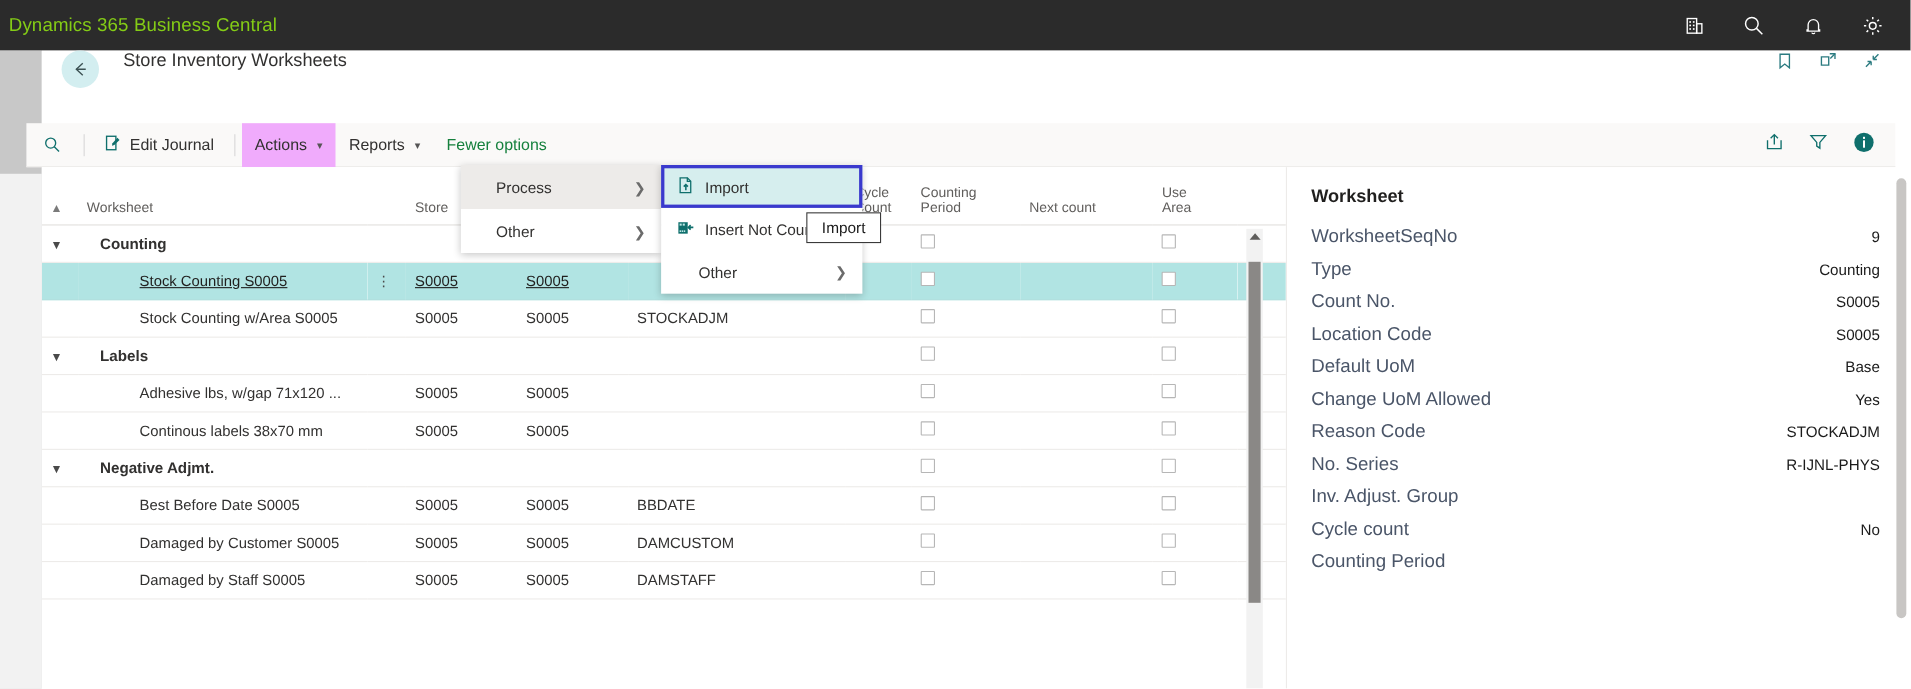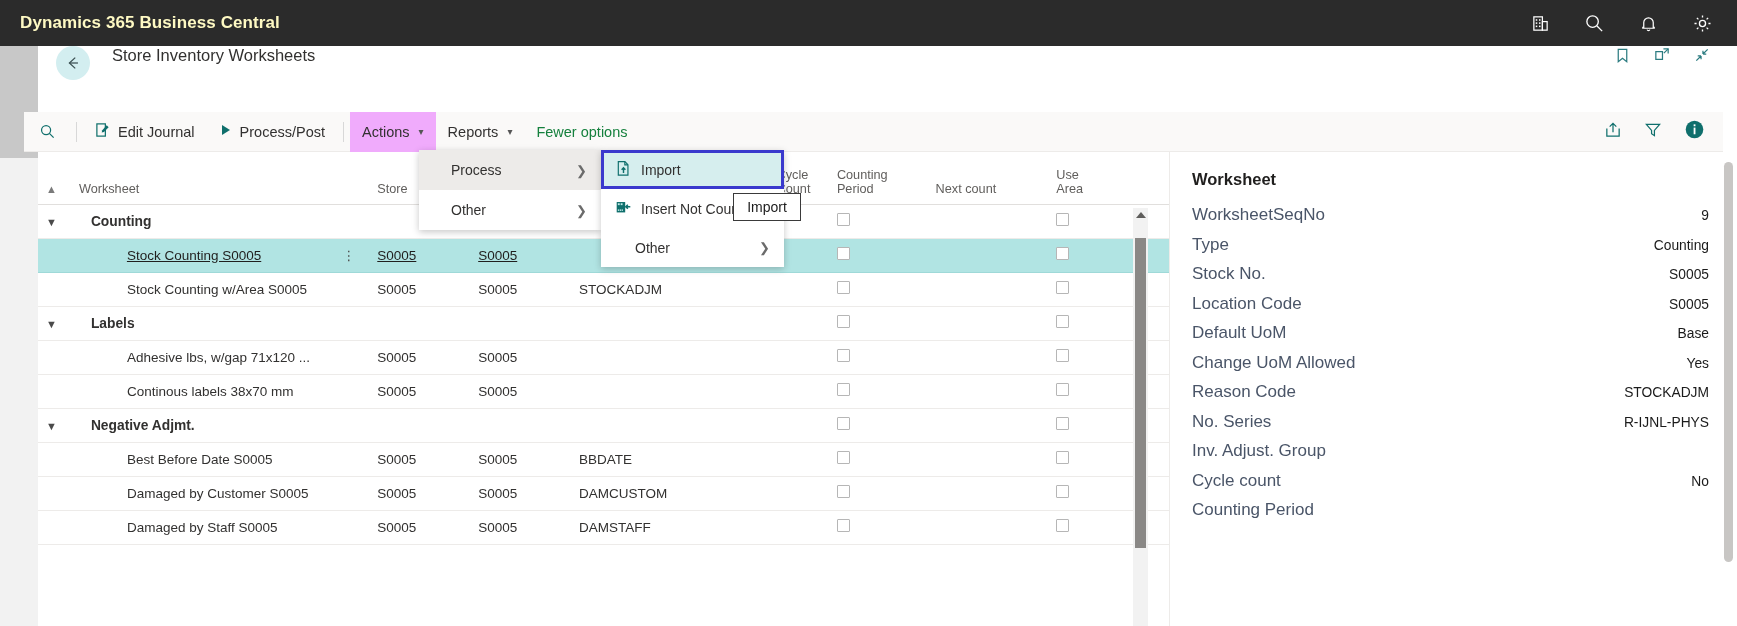--- a/index.html
+++ b/index.html
@@ -10,22 +10,22 @@
     overflow: hidden;
   }
   #app { position: relative; width: 1737px; height: 626px; }
 
   
   .topbar {
     position: absolute; left: 0; top: 0; width: 1737px; height: 46px;
     background: #2b2b2b; display: flex; align-items: center;
   }
   .topbar-title {
-    color: #fef9c3; font-size: 17px; font-weight: bold;
-    margin-left: 20px; letter-spacing: 0.1px;
+    color: #84cc16; font-size: 17px; font-weight: normal;
+    margin-left: 8px; letter-spacing: 0.1px;
   }
   .topbar-icons { margin-left: auto; display: flex; align-items: center; gap: 34px; margin-right: 24px; }
   .topbar-icons svg { display: block; }
 
   
   .left-rail {
     position: absolute; left: 0; top: 46px; width: 38px; height: 580px;
     background: #c8c8c8;
   }
   .left-rail-white { position:absolute; left:0; top:112px; width:38px; height:468px; background:#f2f2f2; }
@@ -265,28 +265,20 @@
     <div class="cmd-item">
       <span class="ico">
         <svg width="16" height="16" viewBox="0 0 17 17">
             <rect x="2" y="2" width="9" height="13" fill="none" stroke="#0f6f6c" stroke-width="1.3"></rect>
             <path d="M12.5 3.5 l2 2 -5 5 -2.4 .6 .6 -2.4z" fill="#0f6f6c"></path>
           </svg>
       </span>
       <span>Edit Journal</span>
     </div>
 
-    <div class="cmd-item">
-      <span class="ico">
-        <svg width="14" height="14" viewBox="0 0 14 14">
-            <path d="M3 2 L11 7 L3 12 z" fill="#0f6f6c"></path>
-          </svg>
-      </span>
-      <span>Process/Post</span>
-    </div>
 
     <div class="cmd-sep"></div>
 
     <div class="cmd-item active">
       <span>Actions</span>
       <span class="caret">▾</span>
     </div>
 
     <div class="cmd-item">
       <span>Reports</span>
@@ -503,21 +495,21 @@
 
     <div class="fb-row">
       <span class="fb-label">WorksheetSeqNo</span>
       <span class="fb-value">9</span>
     </div>
     <div class="fb-row">
       <span class="fb-label">Type</span>
       <span class="fb-value">Counting</span>
     </div>
     <div class="fb-row">
-      <span class="fb-label">Stock No.</span>
+      <span class="fb-label">Count No.</span>
       <span class="fb-value">S0005</span>
     </div>
     <div class="fb-row">
       <span class="fb-label">Location Code</span>
       <span class="fb-value">S0005</span>
     </div>
     <div class="fb-row">
       <span class="fb-label">Default UoM</span>
       <span class="fb-value">Base</span>
     </div>

